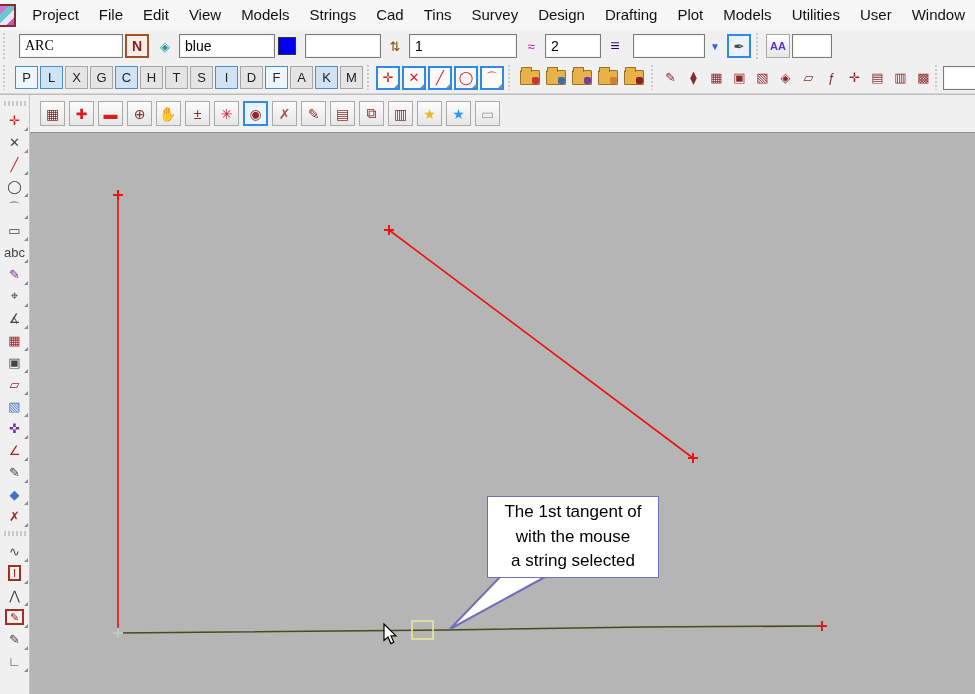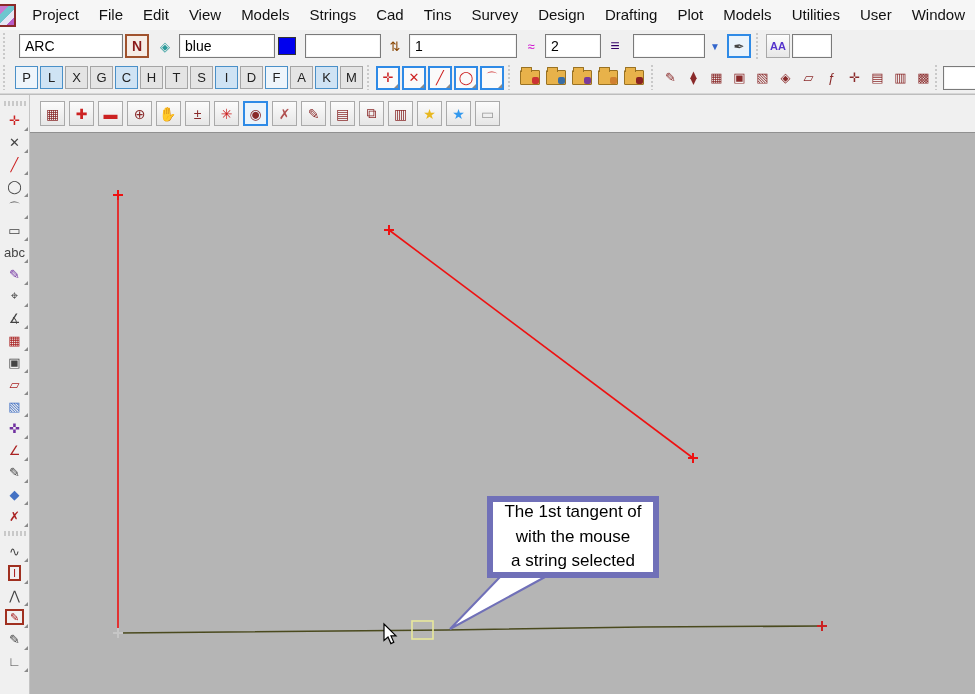--- a/index.html
+++ b/index.html
@@ -69,21 +69,21 @@
   .main { flex:1 1 auto; display:flex; flex-direction:column; min-width:0; }
   .view-toolbar { height:38px; background:#f0f0f0; border-bottom:1px solid #909090; display:flex;
     align-items:center; padding-left:8px; flex:0 0 auto; }
   .vt-btn { width:25px; height:25px; margin:0 2px; display:flex; align-items:center; justify-content:center;
     background:linear-gradient(#fcfcfc,#e6e6e6); border:1px solid #aaa; font-size:14px; color:#993333;
     flex:0 0 auto; cursor:default; }
   .vt-btn.selected { border:2px solid #2e8ae6; background:#eaf3fb; }
 
   .canvas { flex:1 1 auto; position:relative; min-height:0; }
   .canvas svg { position:absolute; left:0; top:0; }
-  .callout { position:absolute; background:#fff; border:6px solid #7f1d1d; display:flex; flex-direction:column;
+  .callout { position:absolute; background:#fff; border:1px solid #7f1d1d; display:flex; flex-direction:column;
     align-items:center; justify-content:center; font-size:17px; color:#000; line-height:1.45; text-align:left; }
 </style>
 </head>
 <body>
 
 <div class="window">
 
   <div class="menubar">
     <div class="grip-v"></div>
     <div class="app-icon"></div>
@@ -119,21 +119,21 @@
 
         <div class="menu-item">User</div>
 
         <div class="menu-item">Window</div>
 
       </div>
   </div>
 
   <div class="toolbar row2">
     <div class="grip-v"></div>
-    <input class="tb-input" style="width: 104px; margin-left: 8px;" value="ARC">
+    <input class="tb-input" style="width: 104px; margin-left: 8px; font-family: Liberation Serif, serif;" value="ARC">
     <div class="tb-btn n-btn">N</div>
     <div class="tb-btn flat" style="color:#2a9a9a;">◈</div>
     <input class="tb-input" style="width: 96px;" value="blue">
     <div class="swatch" id="colour-swatch" style="background: rgb(0, 0, 238);"></div>
     <input class="tb-input" style="width: 76px; margin-left: 6px;" value="">
     <div class="tb-btn flat" style="color:#884400;">⇅</div>
     <input class="tb-input" style="width: 108px;" value="1">
     <div class="tb-btn flat" style="color:#cc00cc;">≈</div>
     <input class="tb-input" style="width: 56px;" value="2">
     <div class="tb-btn flat" style="color:#330066;font-size:16px;">≡</div>

